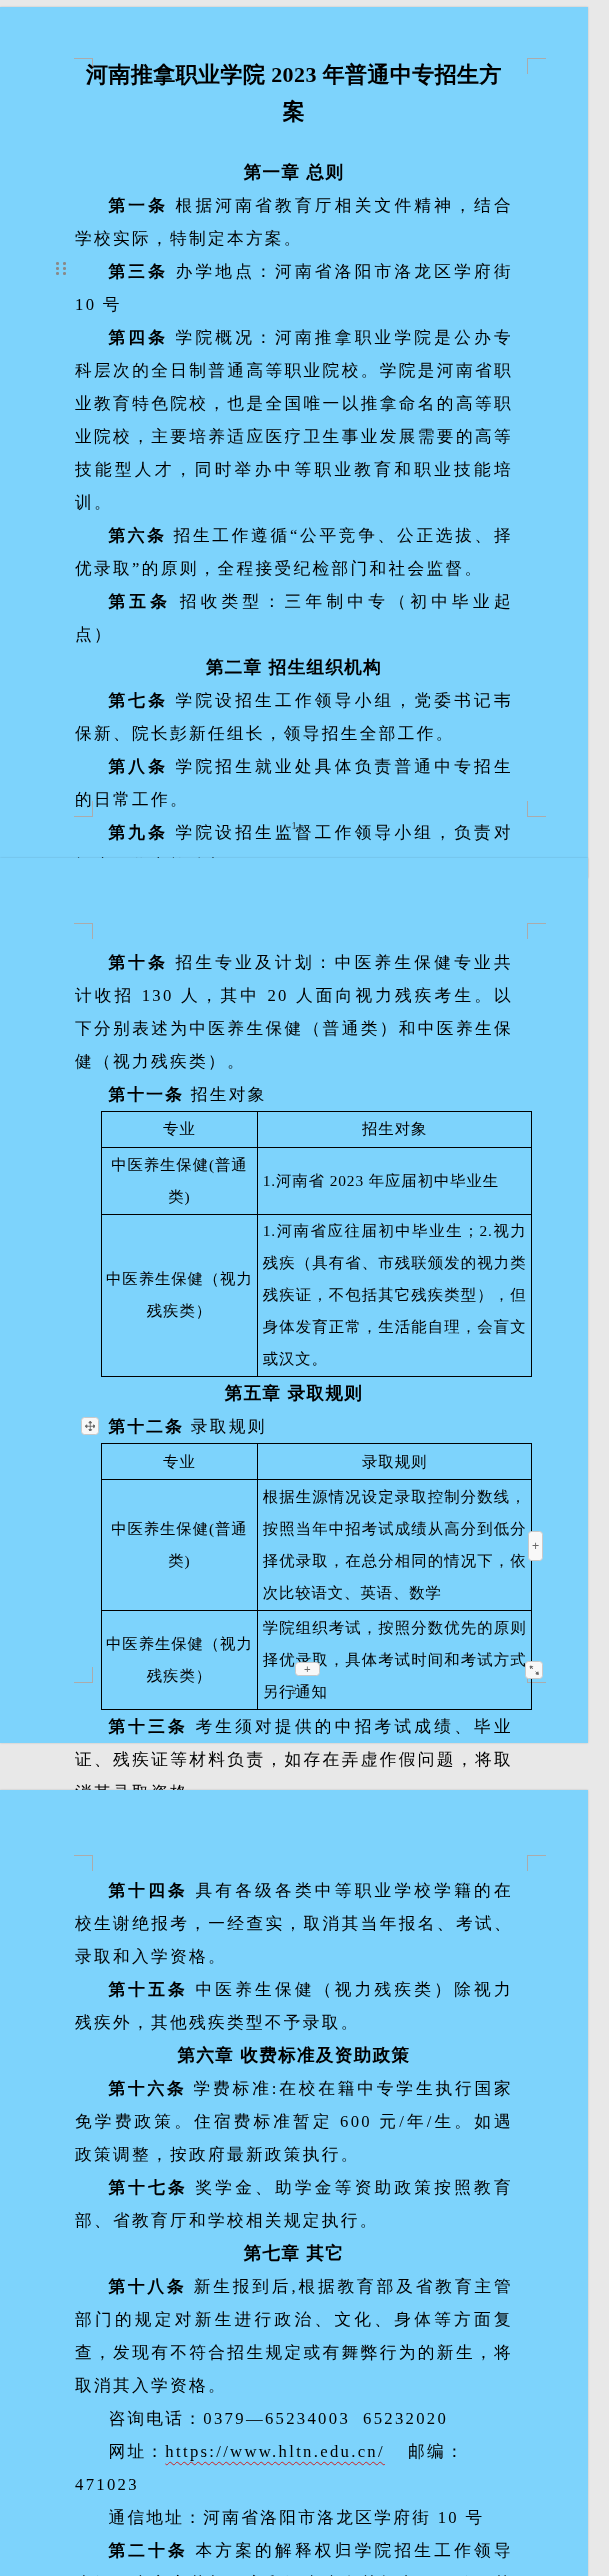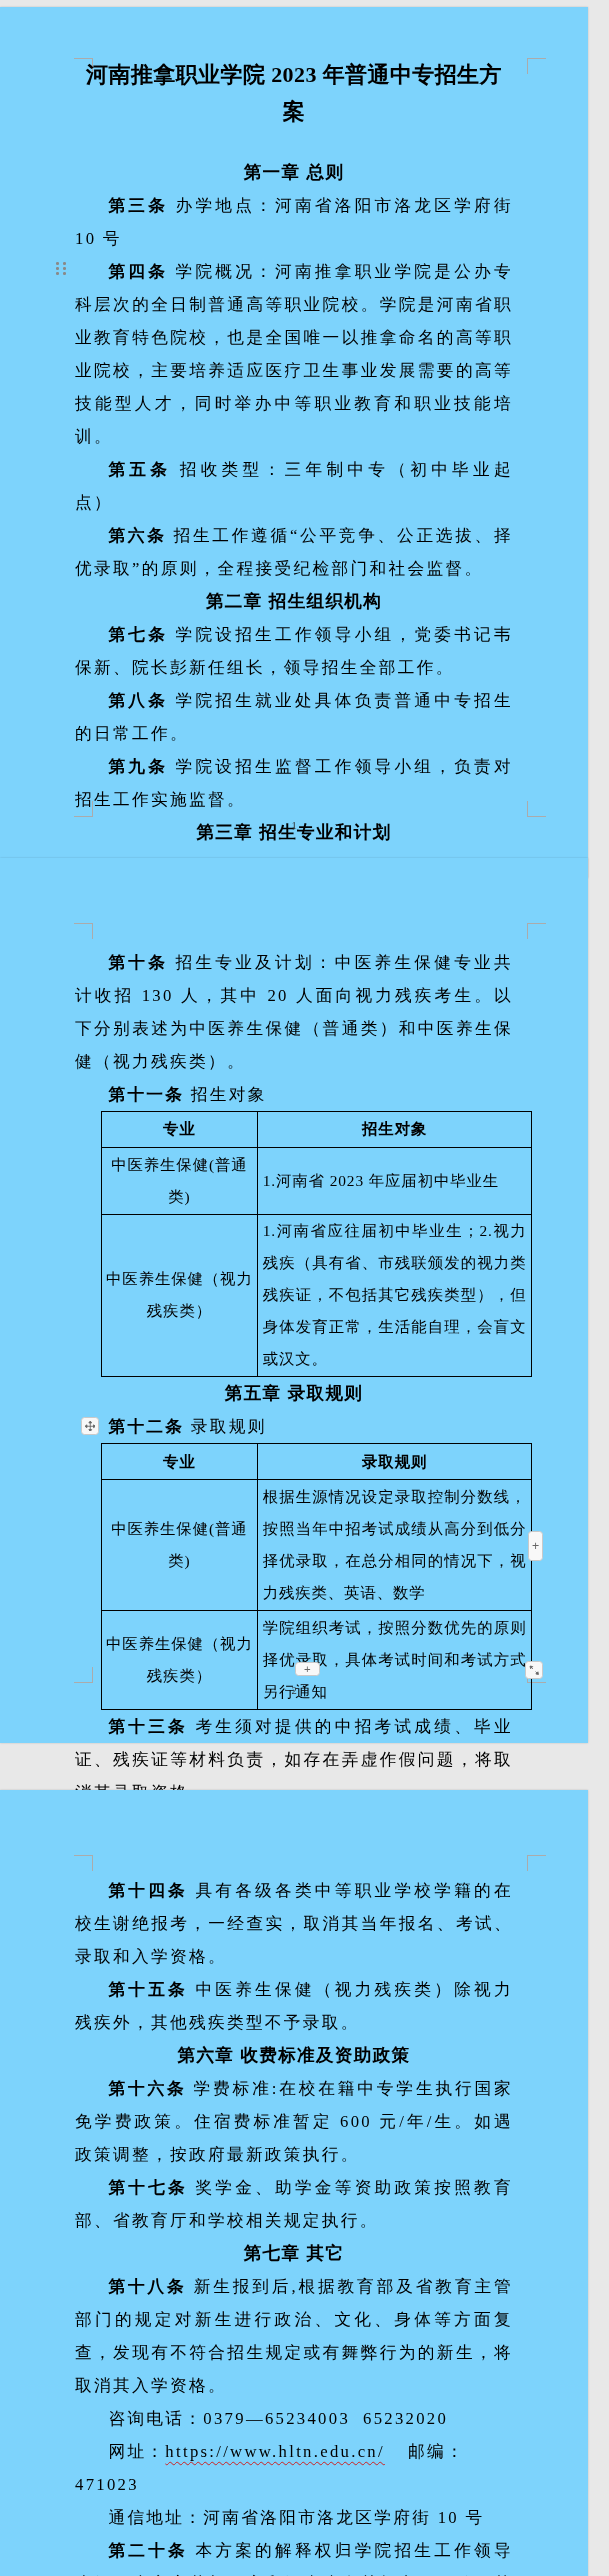--- a/index.html
+++ b/index.html
@@ -19,21 +19,21 @@
          text-align:justify;text-indent:2em;}
   p.body .lead{font-weight:bold;}
   p.contact{text-align:left;white-space:pre-wrap;}
   .wavy{text-decoration:underline;text-decoration-style:wavy;text-decoration-color:#cc2222;
         text-decoration-thickness:0.9px;text-underline-offset:4.4px;}
   .postal{margin-left:23px;}
   table.doc{border-collapse:collapse;margin-left:25.5px;width:424px;table-layout:fixed;}
   table.doc td,table.doc th{border:0.9px solid #000;padding:0.9px 4.4px;font-size:15.4px;
         line-height:32px;letter-spacing:0.9px;vertical-align:middle;}
   table.doc{border:1.8px solid #000;}
-  table.doc th{font-family:"Liberation Sans",sans-serif;font-weight:bold;text-align:center;height:33px;}
+  table.doc th{font-family:"Liberation Sans",sans-serif;font-weight:normal;text-align:center;height:33px;}
   table.doc .c1{width:147px;text-align:center;}
   table.doc .c2{width:264px;text-align:justify;}
   .t1r1 td{height:40px;}
   .tablewrap{position:relative;}
   
   .mark{position:absolute;width:17.6px;height:15px;}
   .mark.tl{left:74px;border-top:0.9px solid #ababab;border-right:0.9px solid #ababab;}
   .mark.tr{left:527px;border-top:0.9px solid #ababab;border-left:0.9px solid #ababab;}
   .mark.bl{left:74px;border-bottom:0.9px solid #ababab;border-right:0.9px solid #ababab;}
   .mark.br{left:527px;border-bottom:0.9px solid #ababab;border-left:0.9px solid #ababab;}
@@ -69,24 +69,25 @@
         <i></i>
         <i></i>
         <i></i>
         <i></i>
     </div>
 
     <div class="content">
       <h1 class="doc-title">河南推拿职业学院 2023 年普通中专招生方案</h1>
       <div class="spacer"></div>
       <h2 class="chapter">第一章 总则</h2>
+      <p class="body"><span class="lead">第一条</span><span> 根据河南省教育厅相关文件精神，结合学校实际，特制定本方案。</span></p>
       <p class="body"><span class="lead">第三条</span><span> 办学地点：河南省洛阳市洛龙区学府街 10 号</span></p>
       <p class="body"><span class="lead">第四条</span><span> 学院概况：河南推拿职业学院是公办专科层次的全日制普通高等职业院校。学院是河南省职业教育特色院校，也是全国唯一以推拿命名的高等职业院校，主要培养适应医疗卫生事业发展需要的高等技能型人才，同时举办中等职业教育和职业技能培训。</span></p>
+      <p class="body"><span class="lead">第六条</span><span> 招生工作遵循“公平竞争、公正选拔、择优录取”的原则，全程接受纪检部门和社会监督。</span></p>
       <p class="body"><span class="lead">第五条</span><span> 招收类型：三年制中专（初中毕业起点）</span></p>
-      <p class="body"><span class="lead">第六条</span><span> 招生工作遵循“公平竞争、公正选拔、择优录取”的原则，全程接受纪检部门和社会监督。</span></p>
       <h2 class="chapter">第二章 招生组织机构</h2>
       <p class="body"><span class="lead">第七条</span><span> 学院设招生工作领导小组，党委书记韦保新、院长彭新任组长，领导招生全部工作。</span></p>
       <p class="body"><span class="lead">第八条</span><span> 学院招生就业处具体负责普通中专招生的日常工作。</span></p>
       <p class="body"><span class="lead">第九条</span><span> 学院设招生监督工作领导小组，负责对招生工作实施监督。</span></p>
       <h2 class="chapter">第三章 招生专业和计划</h2>
     </div>
     <div class="pgnum">1</div>
   </div>
 
   <div class="page" id="pg2">
@@ -134,21 +135,21 @@
         </div>
 
         <table class="doc">
           <tbody>
               <tr>
             <th class="c1">专业</th>
             <th class="c2" style="text-align:center">录取规则</th>
           </tr>
           <tr>
             <td class="c1">中医养生保健(普通类)</td>
-            <td class="c2">根据生源情况设定录取控制分数线，按照当年中招考试成绩从高分到低分择优录取，在总分相同的情况下，视力残疾类、英语、数学</td>
+            <td class="c2">根据生源情况设定录取控制分数线，按照当年中招考试成绩从高分到低分择优录取，在总分相同的情况下，依次比较语文、英语、数学</td>
           </tr>
           <tr>
             <td class="c1">中医养生保健（视力残疾类）</td>
             <td class="c2">学院组织考试，按照分数优先的原则择优录取，具体考试时间和考试方式另行通知</td>
           </tr>
         </tbody>
           </table>
 
         <div class="ctl addcol">+</div>
         <div class="ctl addrow">+</div>

